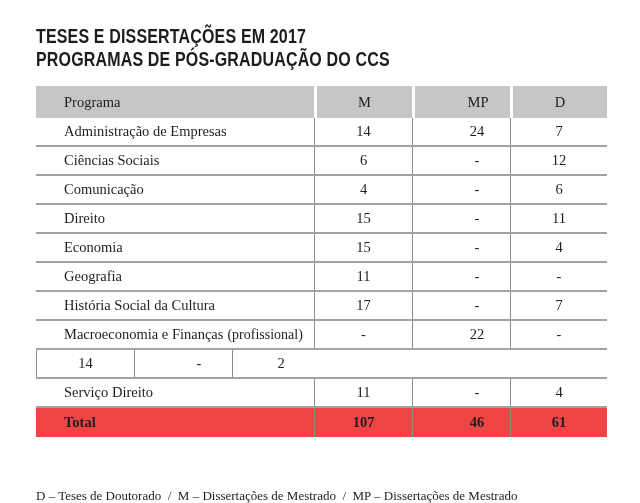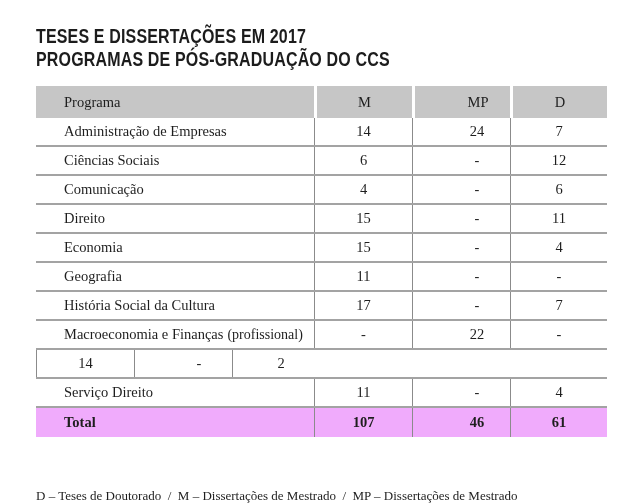--- a/index.html
+++ b/index.html
@@ -65,21 +65,21 @@
   .c3 { width: 98px; justify-content: center; padding-left: 31px; }
   .c4 { width: 97px; justify-content: center; }
 
   
   .tr .c2, .tr .c3, .tr .c4 { border-left: 1.5px solid #8b8b8b; }
 
   
   .tr.header .td { background: #c6c6c6; }
   .tr.header .c2, .tr.header .c3, .tr.header .c4 { border-left: 3px solid #ffffff; }
 
-  .tr.total .td { background: #f0abfc; }
+  .tr.total .td { background: #ef4444; }
 
   .program-note {
     font-size: 14px;
     margin-left: 4px;
   }
 
   
   .footer {
     margin-top: 15px;
     font-size: 13px;

